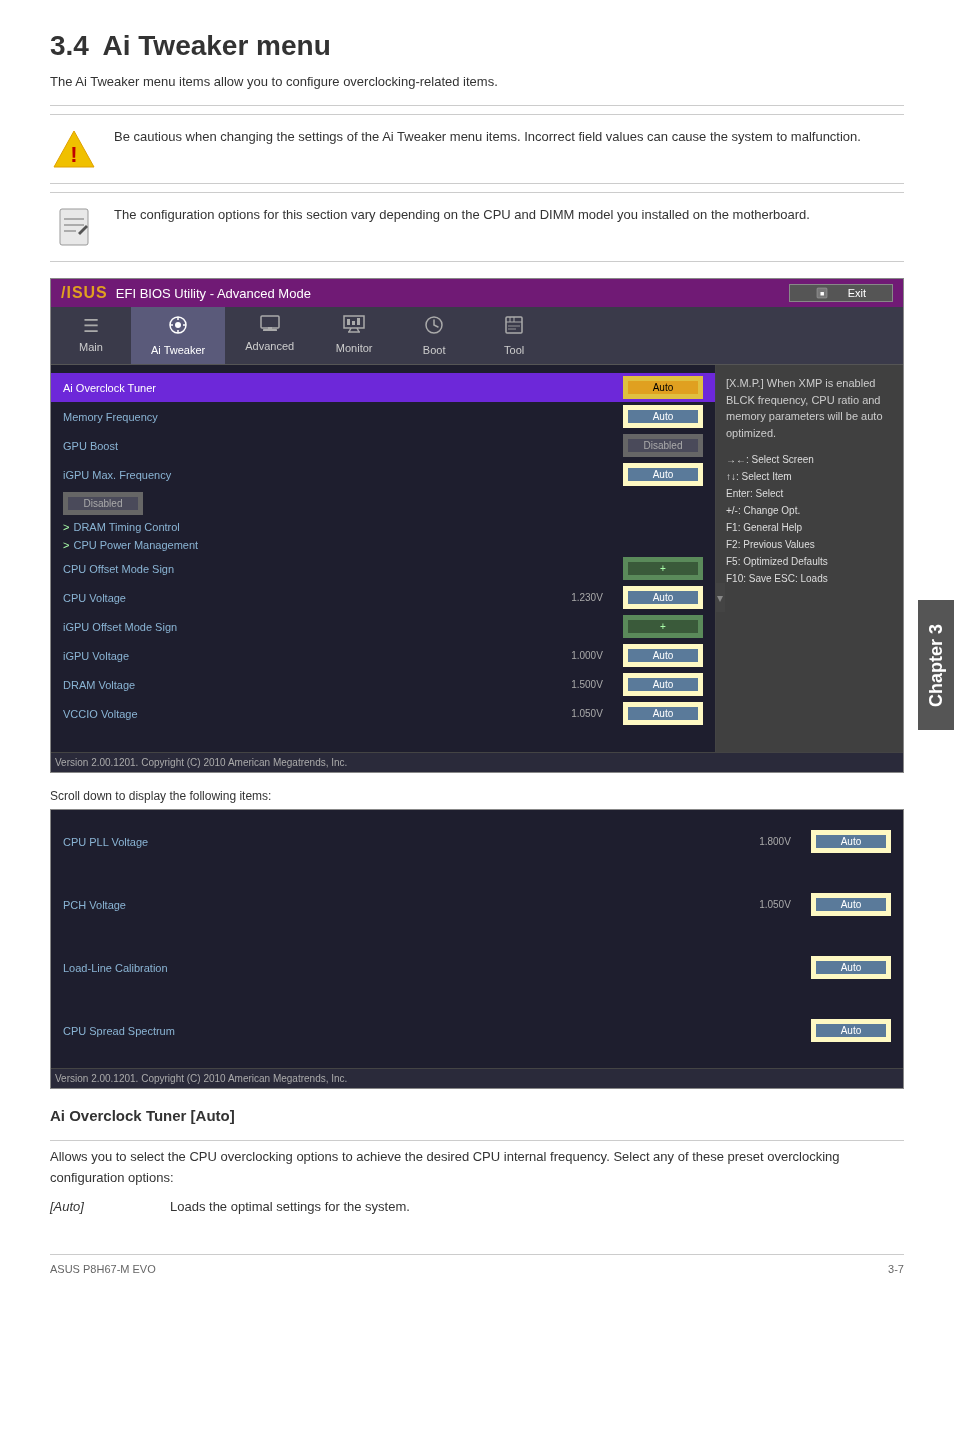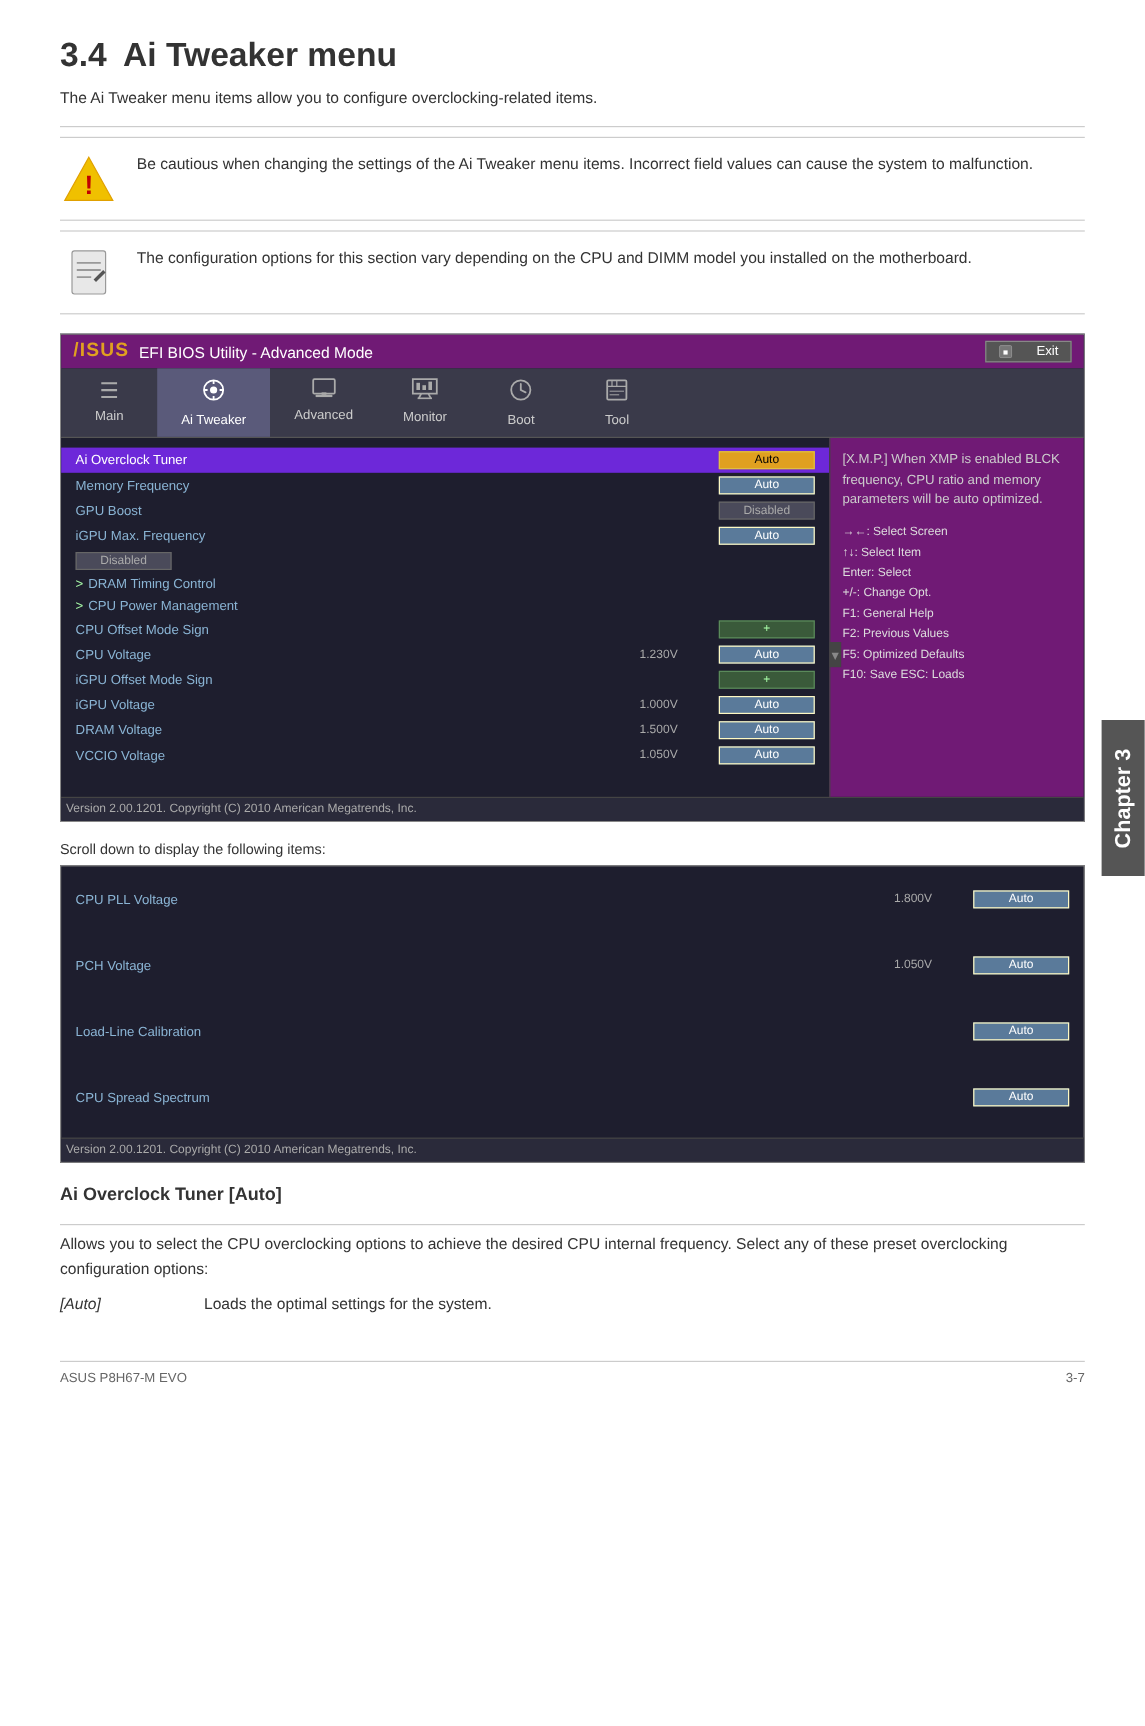--- a/index.html
+++ b/index.html
@@ -114,21 +114,21 @@
     .bios-title-text {
       color: #fff;
       font-size: 13px;
       font-family: Arial, sans-serif;
     }
     .bios-exit-btn {
       background: #555;
       color: #fff;
       font-size: 11px;
       font-family: Arial, sans-serif;
-      padding: 2px 10px;
+      padding: 2px 26px;
       border: 1px solid #888;
       display: flex;
       align-items: center;
       gap: 20px;
     }
 
     
     .bios-navbar {
       background: #3a3a4a;
       display: flex;
@@ -162,22 +162,22 @@
     .bios-content {
       display: flex;
       background: #1e1e2e;
     }
 
     .bios-left {
       flex: 1;
       padding: 8px 0;
     }
     .bios-right {
-      width: 212px;
-      background: #701a75;
+      width: 188px;
+      background: #404040;
       padding: 10px;
       border-left: 1px solid #444;
       font-family: Arial, sans-serif;
       font-size: 11px;
       color: #ccc;
       line-height: 1.5;
     }
 
     
     .bios-row {
@@ -195,32 +195,32 @@
     .bios-row-label {
       flex: 1;
       color: #8ab4d4;
     }
     .bios-row.highlight .bios-row-label {
       color: #fff;
     }
     .bios-row-value-label {
       color: #aaa;
       min-width: 60px;
-      text-align: left;
+      text-align: center;
       margin-right: 6px;
       font-size: 10px;
     }
     .bios-row-badge {
       background: #5a7a9a;
       color: #fff;
       font-size: 10px;
       padding: 1px 10px;
       min-width: 80px;
       text-align: center;
-      border: 1px solid #fef9c3;
+      border: 5px solid #fef9c3;
     }
     .bios-row-badge.disabled {
       background: #4a4a5a;
       border-color: #666;
       color: #aaa;
     }
     .bios-row-badge.highlighted {
       background: #e0a020;
       color: #000;
       border-color: #e0c040;

